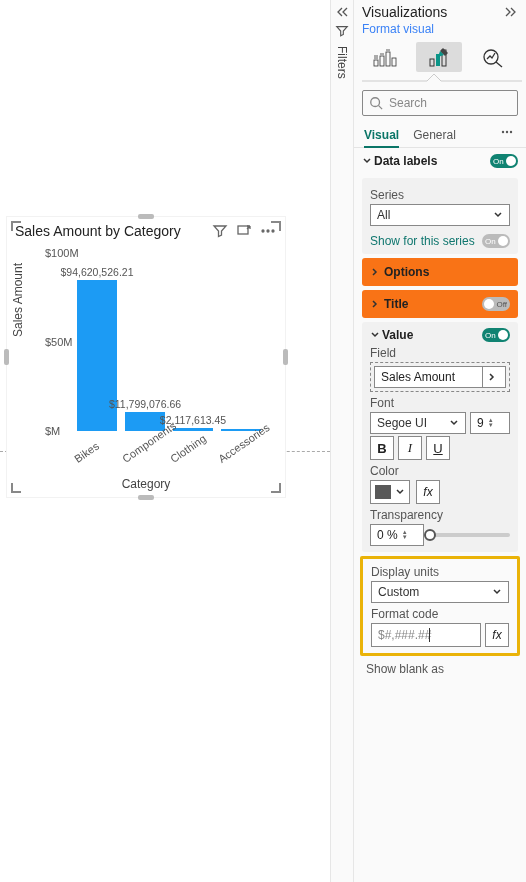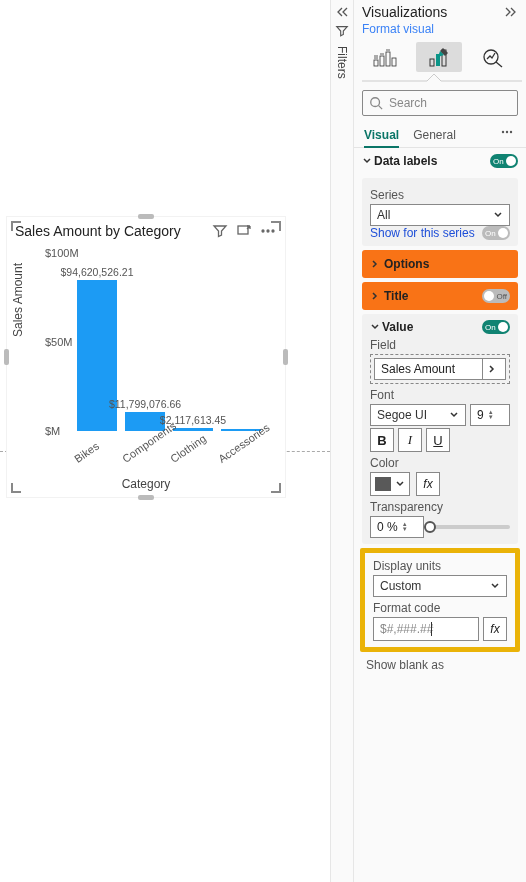--- a/index.html
+++ b/index.html
@@ -73,21 +73,21 @@
   .colorrow { display:flex; align-items:center; gap:6px; margin-top:2px;}
   .swatch { display:flex; align-items:center; border:1px solid #888; height:24px; padding:0 4px; background:#fff;}
   .swatch .c { width:16px; height:14px; background:#595959;}
   .fx { width:24px; height:24px; border:1px solid #888; background:#fff; display:flex; align-items:center; justify-content:center; font-style:italic; font-size:12px;}
   .pctrow { display:flex; align-items:center; gap:6px;}
   .spin { display:flex; align-items:center; border:1px solid #888; height:22px; background:#fff; padding:0 2px 0 6px; font-size:12px;}
   .spin .sp { display:flex; flex-direction:column; margin-left:4px;}
   .spin .sp div { font-size:6px; line-height:5px; color:#666;}
   .slider { flex:1; height:4px; border-radius:2px; background:#ccc; position:relative;}
   .slider .h { position:absolute; left:0; top:50%; transform:translate(-50%,-50%); width:12px; height:12px; border:2px solid #555; border-radius:50%; background:#fff;}
-  .redbox { border:5px solid #eab308; border-radius:2px; margin:4px 6px; padding:6px 8px;}
+  .redbox { border:3px solid #eab308; border-radius:2px; margin:4px 6px; padding:6px 8px;}
   .codeinput { border:1px solid #888; height:24px; background:#fff; display:flex; align-items:center; padding:0 6px; color:#888; font-size:12px; position:relative;}
   .codeinput .caret { display:inline-block; width:1px; height:14px; background:#333; margin-left:-2px;}
   svg { display:block; }
 </style>
 </head>
 <body>
 
 <div class="stage">
 
   <div class="canvas">
@@ -253,21 +253,21 @@
     <div class="card">
       <div class="label-s">Series</div>
       <div class="select small">
         <span>All</span>
         <span>
             <svg width="10" height="10" viewBox="0 0 10 10" fill="none" stroke="#333" stroke-width="1.5">
               <path d="M2 3l3 3 3-3"></path>
             </svg>
           </span>
       </div>
-      <div style="display:flex; align-items:flex-end; color:#1d4ed8;">
+      <div style="display:flex; align-items:flex-end; margin-top:8px; color:#0f766e;">
         <span style="flex:1;">Show for this series</span>
         <span class="toggle on" style="background:#bbb;">
             <span class="knob"></span>
           </span>
       </div>
     </div>
 
     <div class="collapsed">
       <span class="chev">
           <svg width="10" height="10" viewBox="0 0 10 10" fill="none" stroke="#333" stroke-width="1.5">

